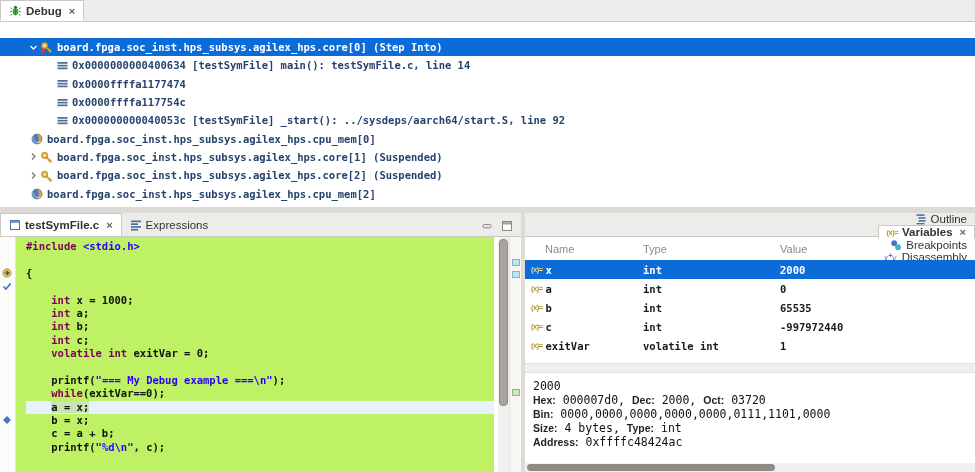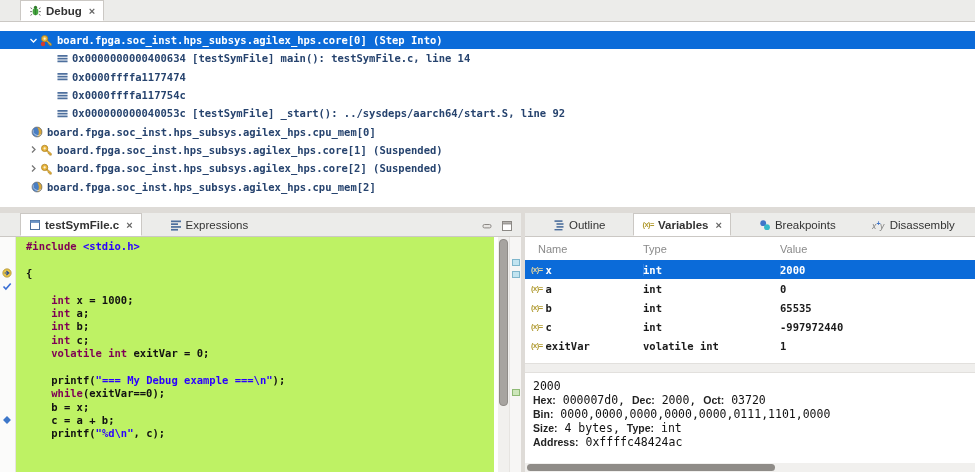--- a/index.html
+++ b/index.html
@@ -5,31 +5,31 @@
   html,body{margin:0;padding:0;}
   body{width:975px;height:472px;overflow:hidden;background:#dedbd7;
        font-family:"Liberation Sans",sans-serif;-webkit-font-smoothing:antialiased;}
   #root{position:relative;width:975px;height:472px;}
 
   
   .panel{position:absolute;background:#fff;overflow:hidden;}
   .tabbar{position:absolute;left:0;right:0;top:0;background:#ececea;
           border-bottom:1px solid #cbc8c4;display:flex;align-items:flex-end;}
   .tab{display:flex;align-items:center;gap:4px;padding:0 8px;height:100%;
-       font:11.5px "Liberation Sans",sans-serif;color:#333;white-space:nowrap;box-sizing:border-box;margin-left:20px;}
+       font:11.5px "Liberation Sans",sans-serif;color:#333;white-space:nowrap;box-sizing:border-box;}
   .tab.active{background:#fff;border:1px solid #cbc8c4;border-bottom:1px solid #fff;font-weight:bold;}
   .tab .close{color:#666;font:bold 11px "Liberation Sans",sans-serif;margin-left:3px;}
   .icon{display:inline-flex;align-items:center;justify-content:center;}
   .icon svg{display:block;}
   .winbtns{margin-left:auto;display:flex;gap:8px;padding:0 8px 4px 0;align-items:center;}
 
   
   #debug-panel{left:0;top:0;width:975px;height:207px;}
   #debug-tabbar{height:21px;}
-  #debug-tree{position:absolute;top:22px;left:0;right:0;bottom:0;padding-top:9px;}
+  #debug-tree{position:absolute;top:22px;left:0;right:0;bottom:0;padding-top:16px;}
   .trow{height:18.3px;display:flex;align-items:center;white-space:pre;
         font:bold 10.5px "DejaVu Sans Mono",monospace;color:#26436e;}
   .trow.core{padding-left:26px;}
   .trow.mem{padding-left:31px;}
   .trow.frame{padding-left:57px;text-align:center;}
   .trow.sel{background:#0b6bd9;color:#fff;}
   .trow .tlabel{margin-left:4px;}
   .chev{width:14px;color:#777;}
   .sel .chev{color:#fff;}
 
@@ -57,32 +57,32 @@
                  border-radius:4px;border:1px solid #8f8c88;}
   #overview-ruler{position:absolute;right:0;top:24px;bottom:0;width:11px;background:#f7f6f5;
                   border-left:1px solid #e6e4e1;}
   .ov-mark{position:absolute;left:2px;width:6px;height:5px;border:1px solid #7fb6cc;background:#c2e4f0;}
   .ov-mark.green{border-color:#8fba76;background:#cde6ba;}
   #editor-hscroll{position:absolute;left:0;right:27px;bottom:0;height:9px;background:#f1f0ee;}
   #editor-hthumb{position:absolute;top:1px;bottom:1px;left:8px;width:92%;background:#8f8c88;border-radius:4px;}
 
   
   #right-panel{left:525px;top:213px;width:450px;height:259px;}
-  #right-tabbar{height:23px;}
+  #right-tabbar{height:23px;flex-direction:column;}
   #var-header{position:absolute;top:26px;left:0;right:0;height:20px;display:flex;align-items:center;
               color:#8a8a8a;font:11px "Liberation Sans",sans-serif;}
   #var-rows{position:absolute;top:47px;left:0;right:0;}
   .vrow{display:flex;height:19px;align-items:center;white-space:pre;
         font:bold 10.5px "DejaVu Sans Mono",monospace;color:#1a1a1a;}
   .vrow.sel{background:#0b6bd9;color:#fff;}
   .vcell{overflow:hidden;box-sizing:border-box;}
   .vc-name{width:118px;padding-left:6px;display:flex;align-items:center;gap:3px;}
   .vc-type{width:137px;}
   .vc-value{flex:1;}
-  .vh-name{width:118px;padding-left:13px;box-sizing:border-box;}
+  .vh-name{width:118px;padding-left:20px;box-sizing:border-box;}
   .vh-type{width:137px;}
   .vh-value{flex:1;}
   .vrow.sel .vc-type,.vrow.sel .vc-value{box-shadow:inset 1px 0 0 #2a7de0;}
   .varglyph{font:bold 7.5px "Liberation Sans",sans-serif;color:#b09a30;letter-spacing:-0.5px;}
   .sel .varglyph{color:#e8d9a0;}
   #var-split{position:absolute;left:0;right:0;top:150px;height:8px;background:#f0efed;
              border-top:1px solid #e2e0dd;border-bottom:1px solid #e2e0dd;}
   #var-detail{position:absolute;left:0;right:0;top:162px;bottom:11px;padding:4px 8px;overflow:hidden;}
   .dline{line-height:16.4px;white-space:pre-wrap;font:11.5px "DejaVu Sans Mono",monospace;color:#111;}
   .dline b{font:bold 10.5px "Liberation Sans",sans-serif;color:#222;}
@@ -240,20 +240,21 @@
         <div class="code-line"><span class="c-p">{</span></div>
         <div class="code-line">&nbsp;</div>
         <div class="code-line"><span class="c-p">    </span><span class="c-kw">int</span><span class="c-p"> x = 1000;</span></div>
         <div class="code-line"><span class="c-p">    </span><span class="c-kw">int</span><span class="c-p"> a;</span></div>
         <div class="code-line"><span class="c-p">    </span><span class="c-kw">int</span><span class="c-p"> b;</span></div>
         <div class="code-line"><span class="c-p">    </span><span class="c-kw">int</span><span class="c-p"> c;</span></div>
         <div class="code-line"><span class="c-p">    </span><span class="c-kw">volatile</span><span class="c-p"> </span><span class="c-kw">int</span><span class="c-p"> exitVar = 0;</span></div>
         <div class="code-line">&nbsp;</div>
         <div class="code-line"><span class="c-p">    </span><span class="c-p">printf(</span><span class="c-str">"=== My Debug example ===\n"</span><span class="c-p">);</span></div>
         <div class="code-line"><span class="c-p">    </span><span class="c-kw">while</span><span class="c-p">(exitVar==0);</span></div>
+        <div class="code-line cur"><span class="c-p">    </span><span class="cur-stmt"><span class="c-p">a = x;</span></span></div>
         <div class="code-line"><span class="c-p">    </span><span class="c-p">b = x;</span></div>
         <div class="code-line"><span class="c-p">    </span><span class="c-p">c = a + b;</span></div>
         <div class="code-line"><span class="c-p">    </span><span class="c-p">printf(</span><span class="c-str">"%d\n"</span><span class="c-p">, c);</span></div>
       </div>
     <div id="editor-vscroll">
       <div id="editor-vthumb"></div>
     </div>
     <div id="overview-ruler">
       <div class="ov-mark" style="top:22px"></div>
       <div class="ov-mark" style="top:34px"></div>

